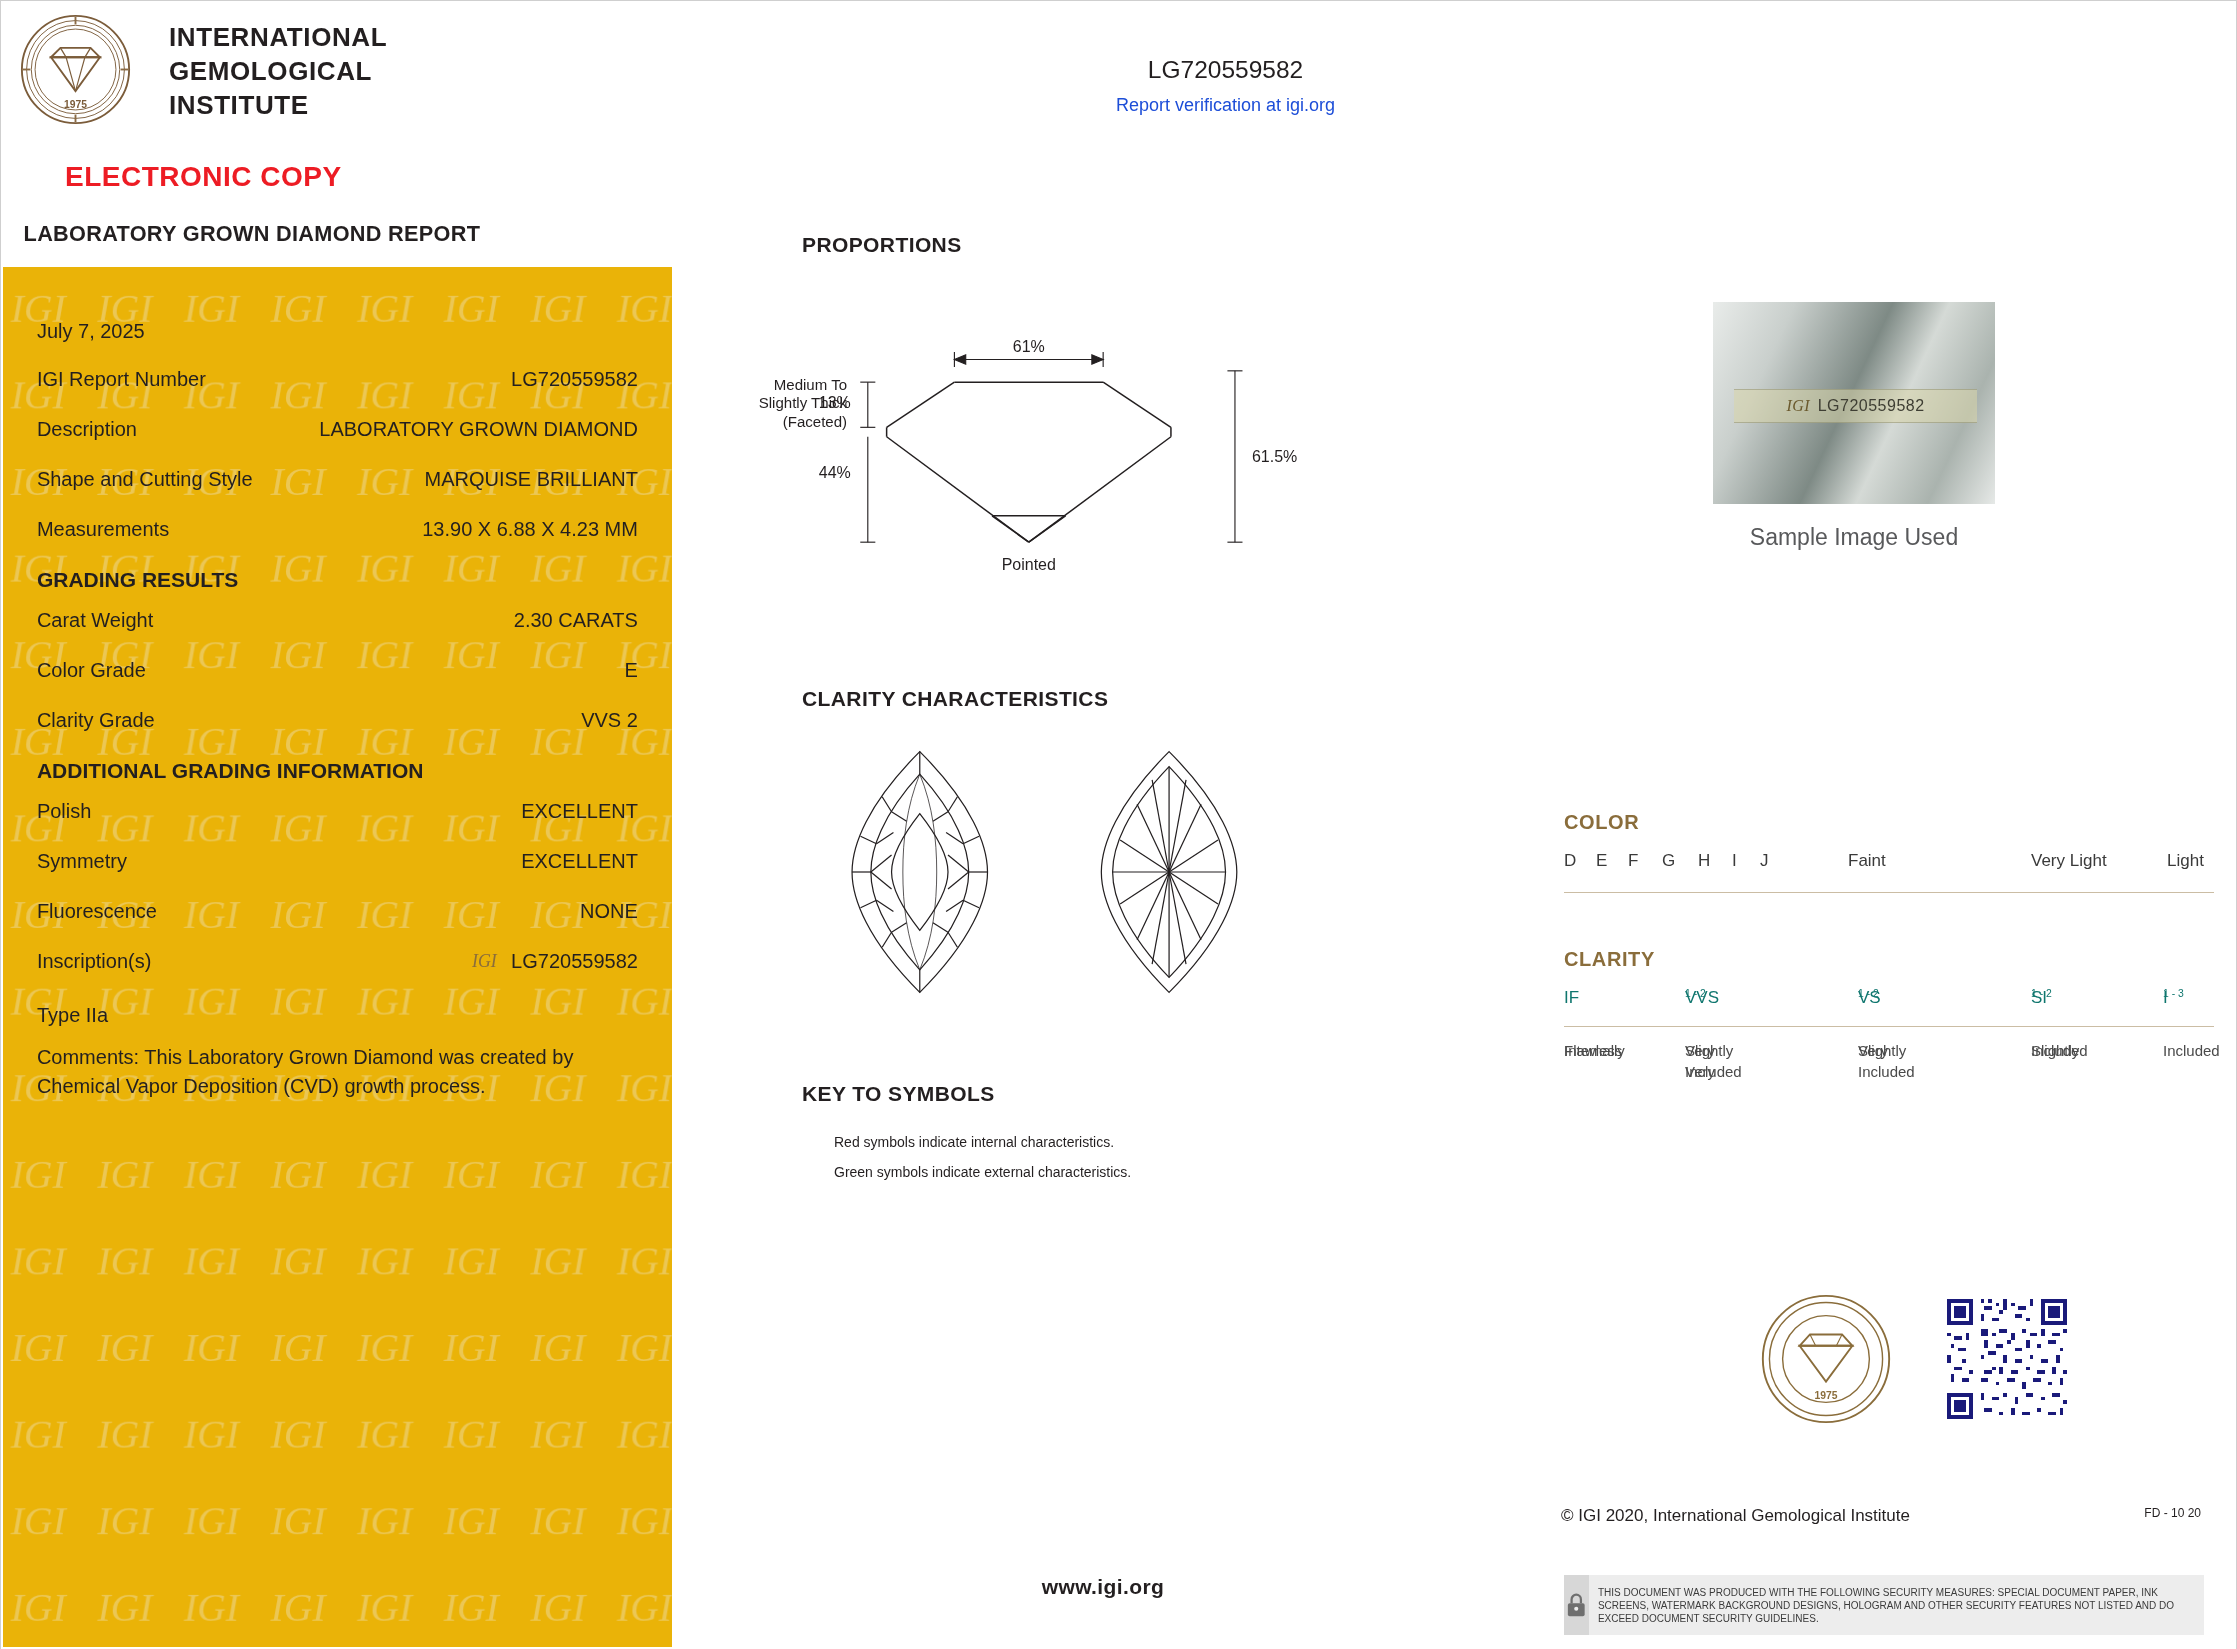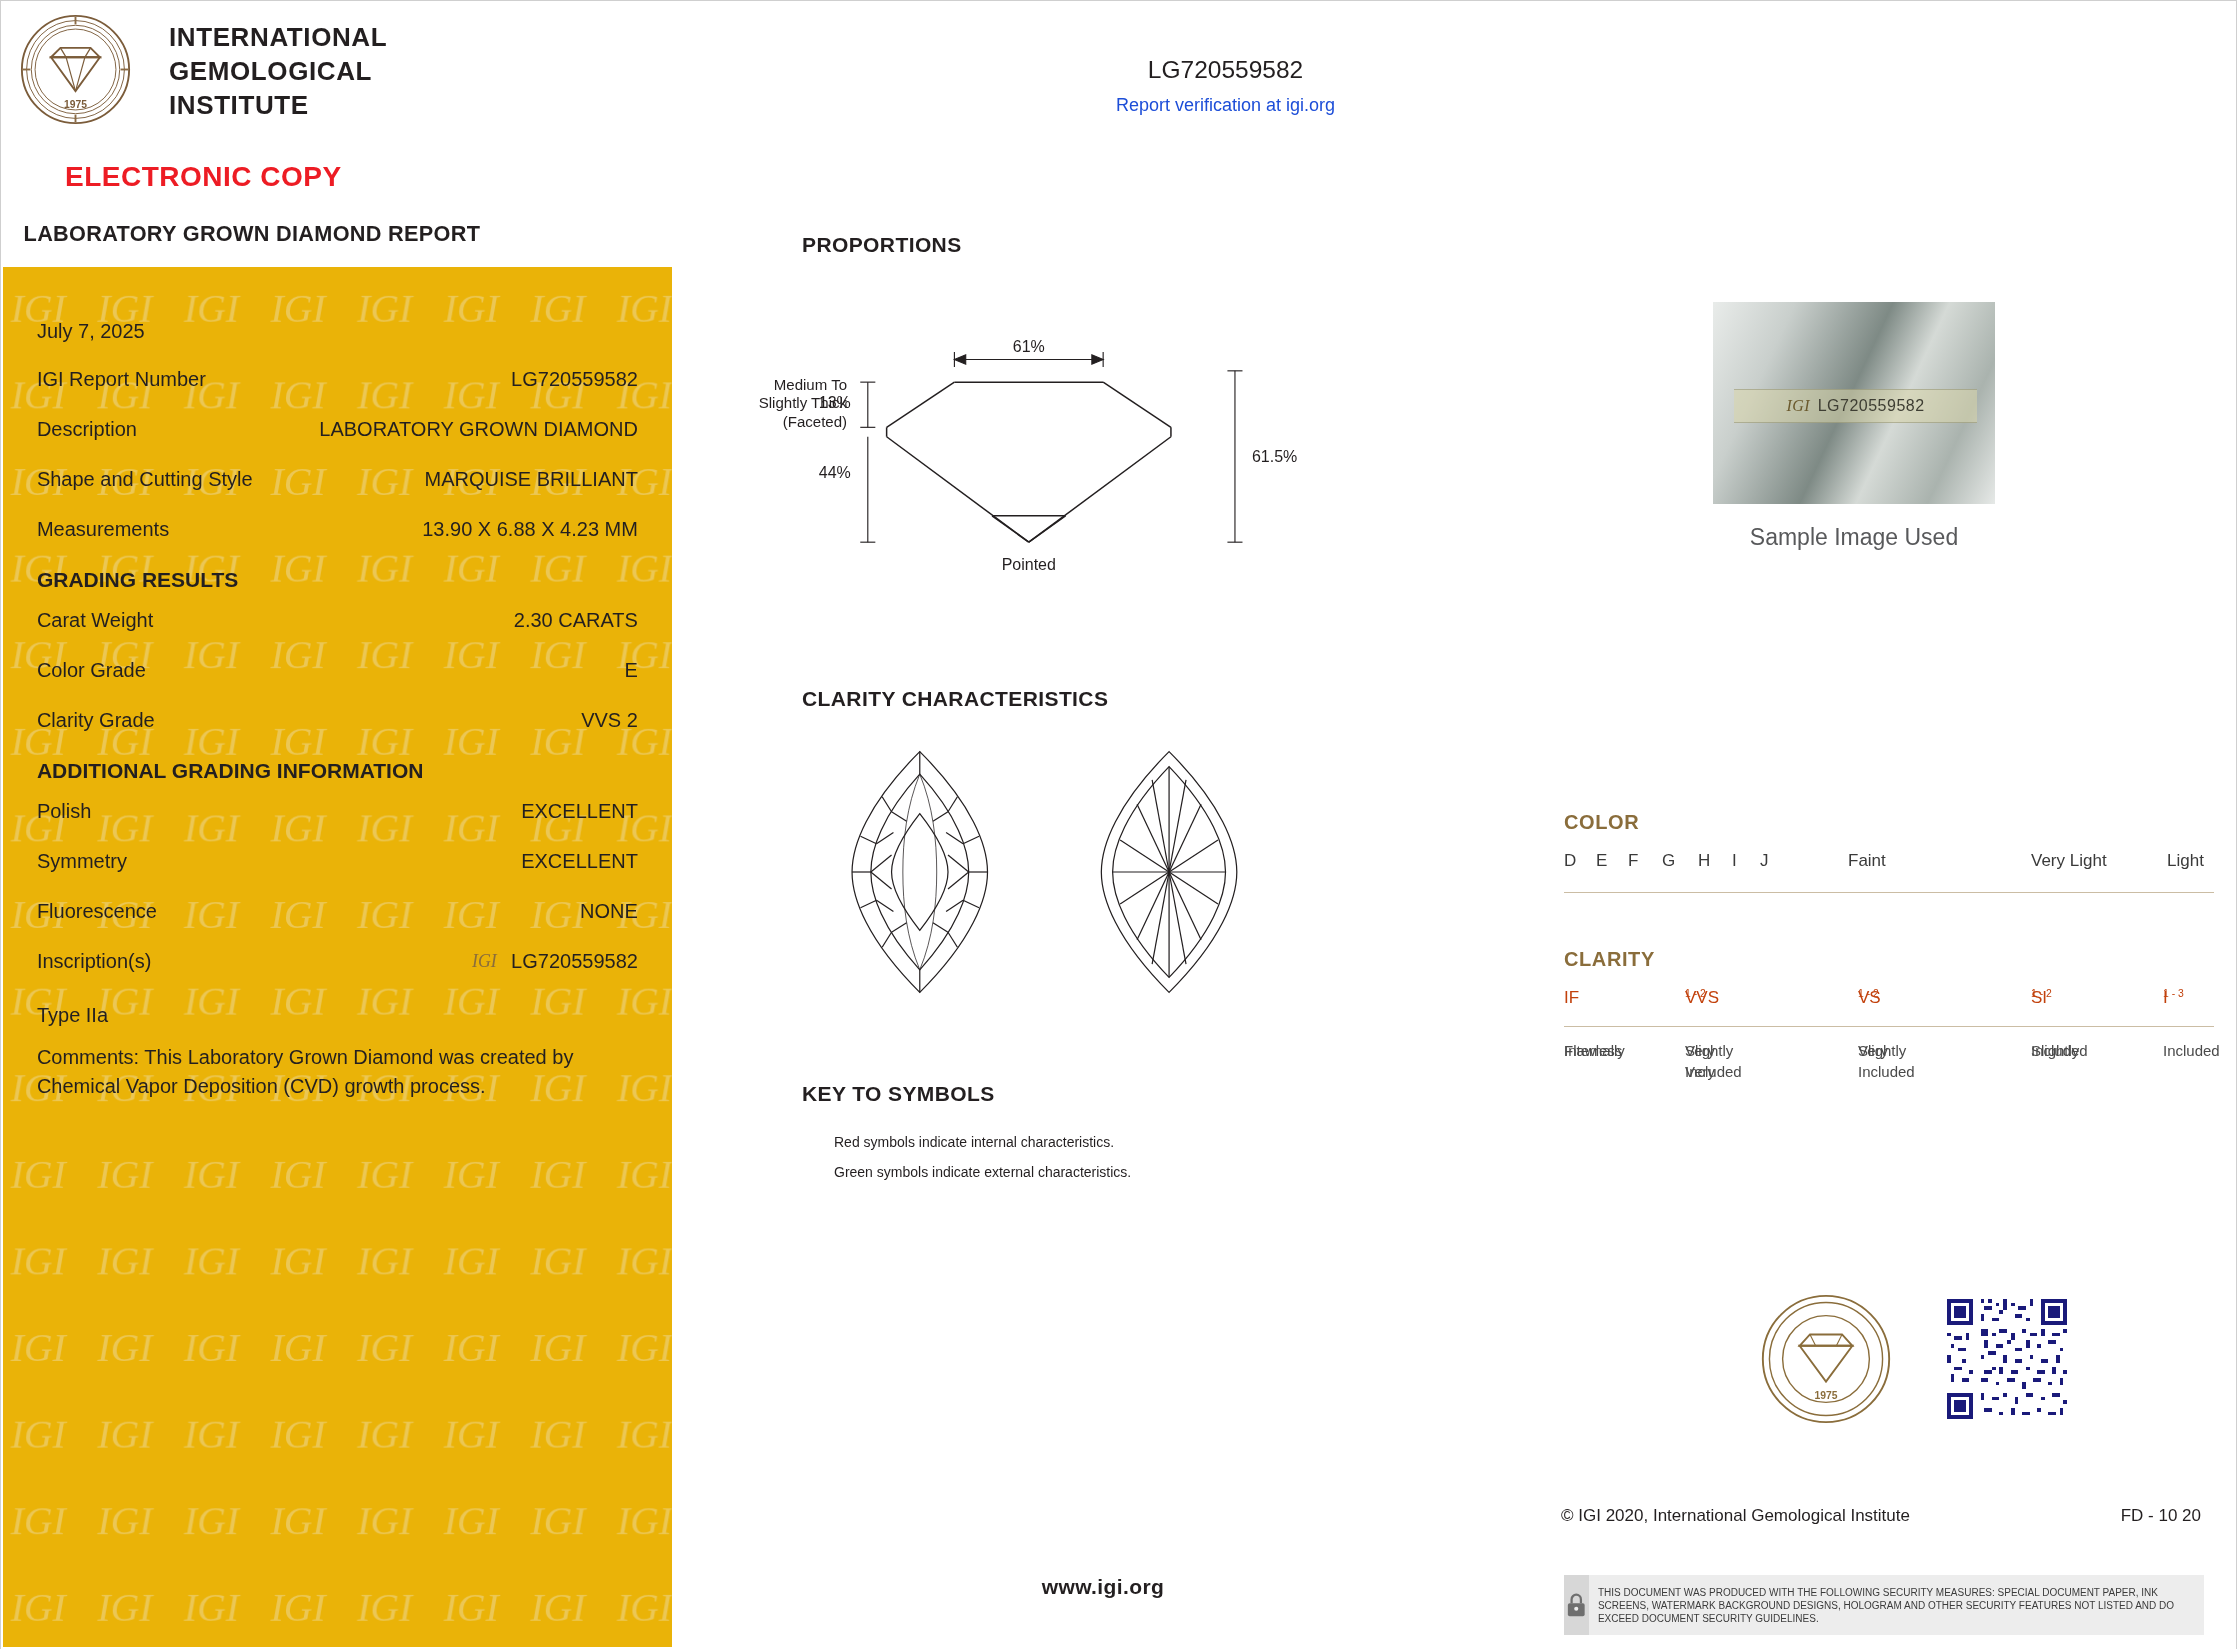--- a/index.html
+++ b/index.html
@@ -249,21 +249,21 @@
     font-size: 17px;
     color: #3a3a3a;
   }
   .color-row span { position: absolute; top: 0; }
   .clarity-block { margin-top: 55px; }
   .clarity-row {
     position: relative;
     height: 28px;
     margin-top: 17px;
     font-size: 17px;
-    color: #c2410c;
+    color: #0f766e;
   }
   .clarity-row span { position: absolute; top: 0; }
   .clarity-row sup { font-size: 10.4px; }
   .clarity-desc {
     position: relative;
     height: 45px;
     margin-top: 13px;
     font-size: 15px;
     line-height: 21px;
     color: #4a4a4a;
@@ -288,21 +288,21 @@
     position: absolute;
     left: 53px;
     top: 1505px;
     font-size: 17px;
     color: #231f20;
   }
   .fd-code {
     position: absolute;
     right: 38px;
     top: 1505px;
-    font-size: 17px;
+    font-size: 12px;
     color: #231f20;
   }
   .security {
     position: absolute;
     left: 1563px;
     top: 1574px;
     width: 640px;
     height: 60px;
     background: #ededed;
     display: flex;

